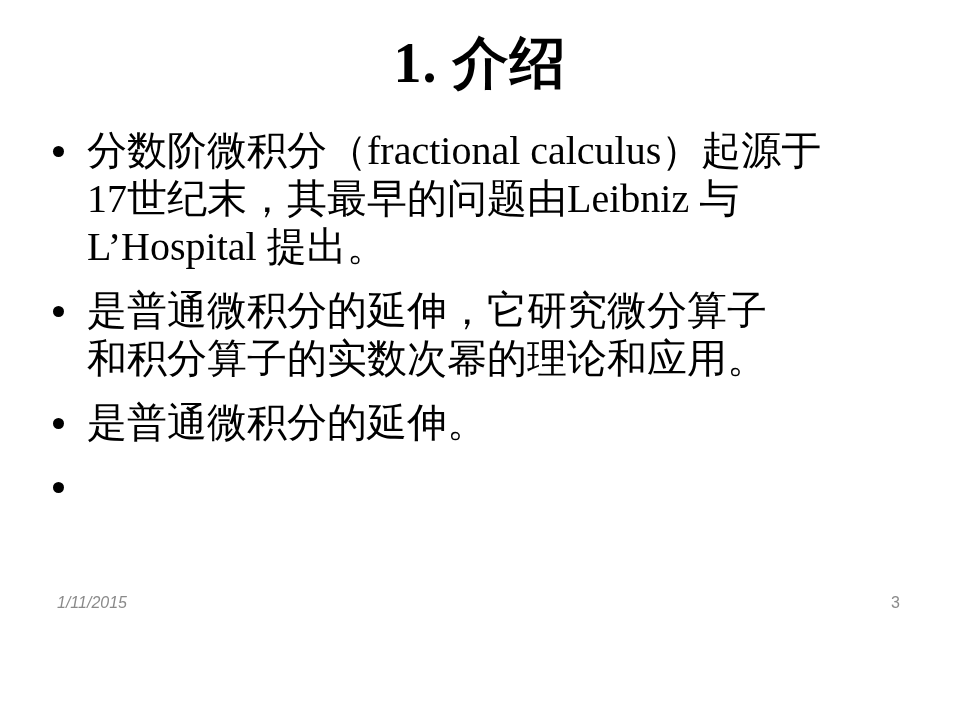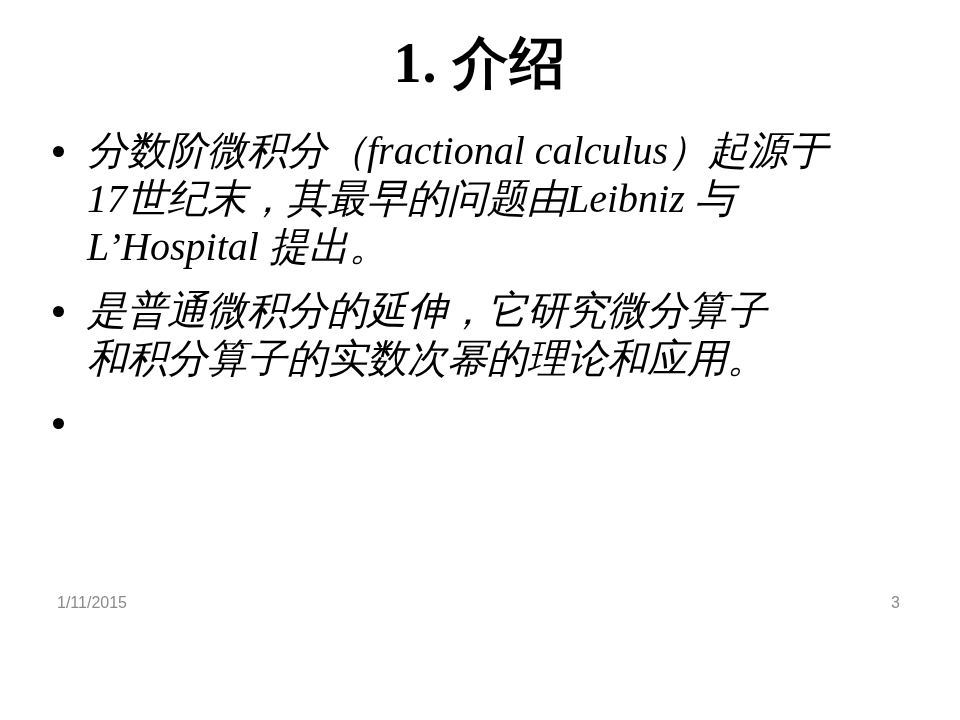--- a/index.html
+++ b/index.html
@@ -29,21 +29,20 @@
   .bullets {
     list-style: none;
     margin: 30px 0 0 0;
     padding: 0;
   }
   .bullet-item {
     position: relative;
     padding-left: 87px;
     padding-right: 30px;
     margin-bottom: 16px;
-    font-style: italic;
   }
   .bullet-dot {
     position: absolute;
     left: 53px;
     top: 19px;
     width: 11px;
     height: 11px;
     border-radius: 50%;
     background: #000000;
   }
@@ -54,20 +53,21 @@
     white-space: pre-line;
     color: #000000;
   }
   .footer-date {
     position: absolute;
     left: 57px;
     bottom: 24px;
     font-size: 16px;
     font-family: "Liberation Sans", "DejaVu Sans", sans-serif;
     color: #8a8a8a;
+    font-style: italic;
   }
   .footer-page {
     position: absolute;
     right: 60px;
     bottom: 24px;
     font-size: 16px;
     font-family: "Liberation Sans", "DejaVu Sans", sans-serif;
     color: #8a8a8a;
   }
 </style>
@@ -85,20 +85,24 @@
 17世纪末，其最早的问题由Leibniz 与
 L’Hospital 提出。</span>
     </li>
     <li class="bullet-item">
       <span class="bullet-dot"></span>
       <span class="bullet-text">是普通微积分的延伸，它研究微分算子
 和积分算子的实数次幂的理论和应用。</span>
     </li>
     <li class="bullet-item">
       <span class="bullet-dot"></span>
+      <span class="bullet-text">是普通微积分的延伸。</span>
+    </li>
+    <li class="bullet-item">
+      <span class="bullet-dot"></span>
     </li>
   </ul>
 
   <span class="footer-date">1/11/2015</span>
 
   <span class="footer-page">3</span>
 
 </div>
 
 </body></html>

